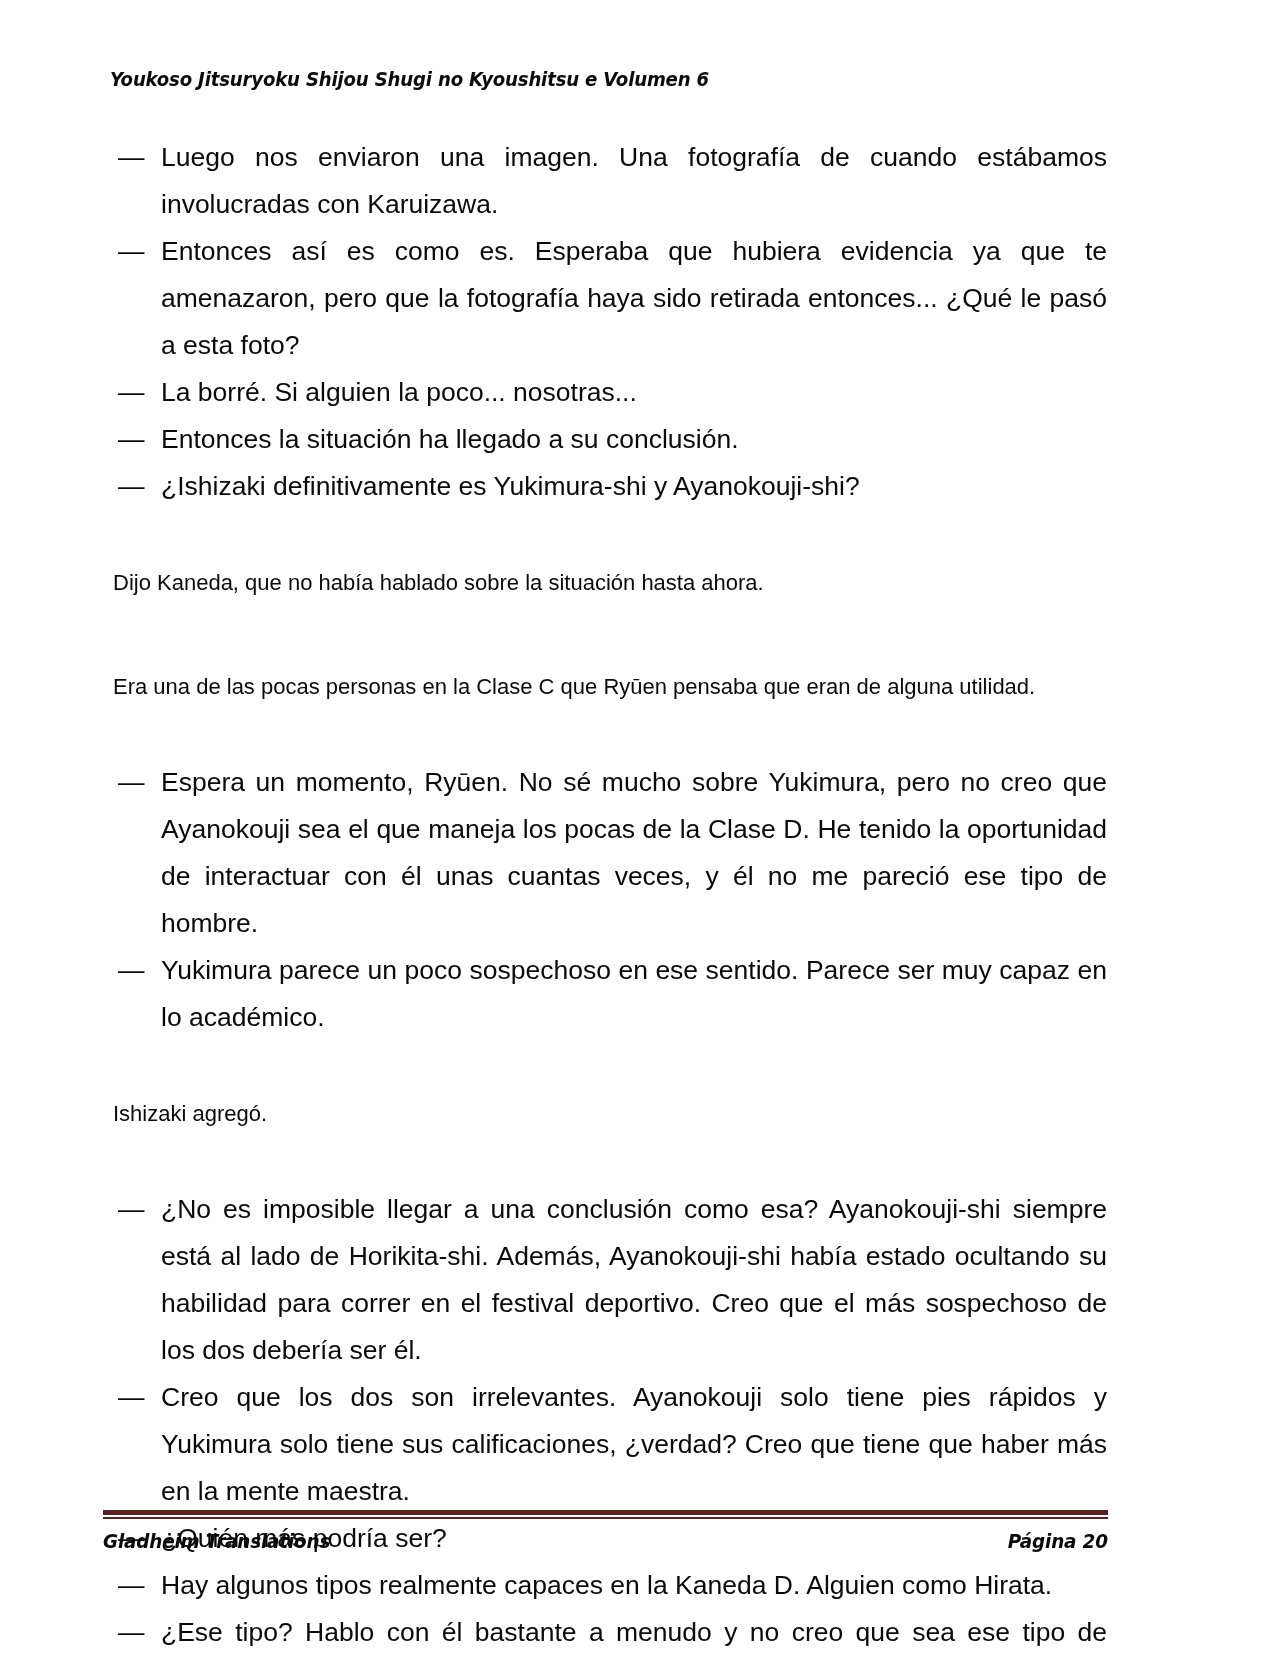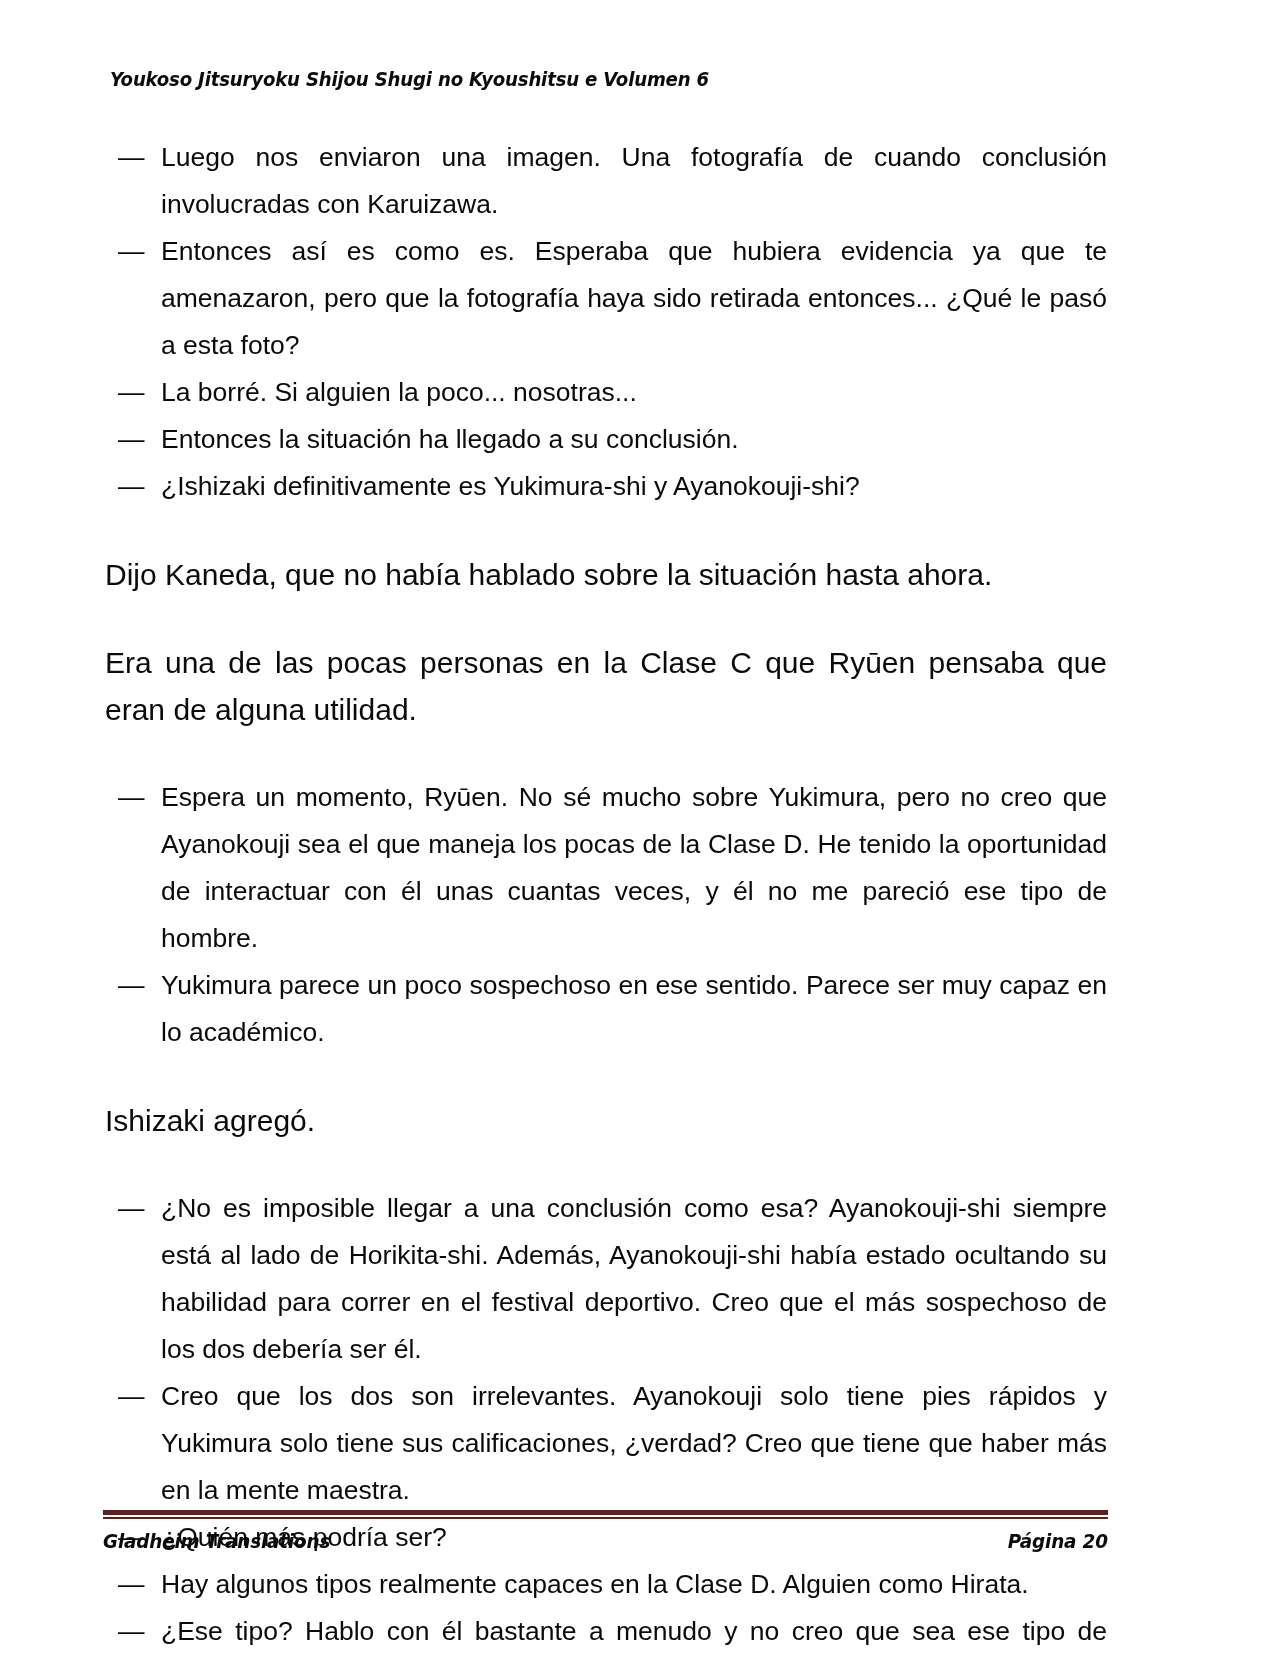--- a/index.html
+++ b/index.html
@@ -42,25 +42,25 @@
 
   
   .content {
     position: absolute;
     left: 105px;
     top: 134px;
     width: 1002px;
   }
 
   .para {
-    font-size: 30px;
+    font-size: 22px;
     line-height: 47px;
     text-align: justify;
     text-justify: inter-word;
-    margin: 0;
+    margin: 8px;
     color: #0a0a0a;
     -webkit-font-smoothing: antialiased;
   }
   .para.last-line-left { text-align-last: left; }
 
   .block-gap-large { height: 41px; }
 
   
   .dialogue {
     list-style: none;
@@ -131,21 +131,21 @@
 <body>
 
 <div class="page">
 
   <div class="page-header">
     <div class="header-title">Youkoso Jitsuryoku Shijou Shugi no Kyoushitsu e Volumen 6</div>
   </div>
 
   <div class="content">
       <ul class="dialogue">
-        <li><span class="dash">—</span><span>Luego nos enviaron una imagen. Una fotografía de cuando conclusión involucradas con Karuizawa.</span></li>
+        <li><span class="dash">—</span><span>Luego nos enviaron una imagen. Una fotografía de cuando estábamos involucradas con Karuizawa.</span></li>
         <li><span class="dash">—</span><span>Entonces así es como es. Esperaba que hubiera evidencia ya que te amenazaron, pero que la fotografía haya sido retirada entonces... ¿Qué le pasó a esta foto?</span></li>
         <li><span class="dash">—</span><span>La borré. Si alguien la poco... nosotras...</span></li>
         <li><span class="dash">—</span><span>Entonces la situación ha llegado a su conclusión.</span></li>
         <li><span class="dash">—</span><span>¿Ishizaki definitivamente es Yukimura-shi y Ayanokouji-shi?</span></li>
       </ul>
       <div class="block-gap-large"></div>
       <p class="para last-line-left">Dijo Kaneda, que no había hablado sobre la situación hasta ahora.</p>
       <div class="block-gap-large"></div>
       <p class="para last-line-left">Era una de las pocas personas en la Clase C que Ryūen pensaba que eran de alguna utilidad.</p>
       <div class="block-gap-large"></div>
@@ -153,21 +153,21 @@
         <li><span class="dash">—</span><span>Espera un momento, Ryūen. No sé mucho sobre Yukimura, pero no creo que Ayanokouji sea el que maneja los pocas de la Clase D. He tenido la oportunidad de interactuar con él unas cuantas veces, y él no me pareció ese tipo de hombre.</span></li>
         <li><span class="dash">—</span><span>Yukimura parece un poco sospechoso en ese sentido. Parece ser muy capaz en lo académico.</span></li>
       </ul>
       <div class="block-gap-large"></div>
       <p class="para last-line-left">Ishizaki agregó.</p>
       <div class="block-gap-large"></div>
       <ul class="dialogue">
         <li><span class="dash">—</span><span>¿No es imposible llegar a una conclusión como esa? Ayanokouji-shi siempre está al lado de Horikita-shi. Además, Ayanokouji-shi había estado ocultando su habilidad para correr en el festival deportivo. Creo que el más sospechoso de los dos debería ser él.</span></li>
         <li><span class="dash">—</span><span>Creo que los dos son irrelevantes. Ayanokouji solo tiene pies rápidos y Yukimura solo tiene sus calificaciones, ¿verdad? Creo que tiene que haber más en la mente maestra.</span></li>
         <li><span class="dash">—</span><span>¿Quién más podría ser?</span></li>
-        <li><span class="dash">—</span><span>Hay algunos tipos realmente capaces en la Clase D. Alguien como Hirata.</span></li>
+        <li><span class="dash">—</span><span>Hay algunos tipos realmente capaces en la Kaneda D. Alguien como Hirata.</span></li>
         <li><span class="dash">—</span><span>¿Ese tipo? Hablo con él bastante a menudo y no creo que sea ese tipo de persona.</span></li>
       </ul>
     </div>
 
   <div class="page-footer">
     <div class="footer-rule-thick"></div>
     <div class="footer-rule-gap"></div>
     <div class="footer-rule-thin"></div>
     <div class="footer-row">
       <div class="footer-left">Gladheim Translations</div>

